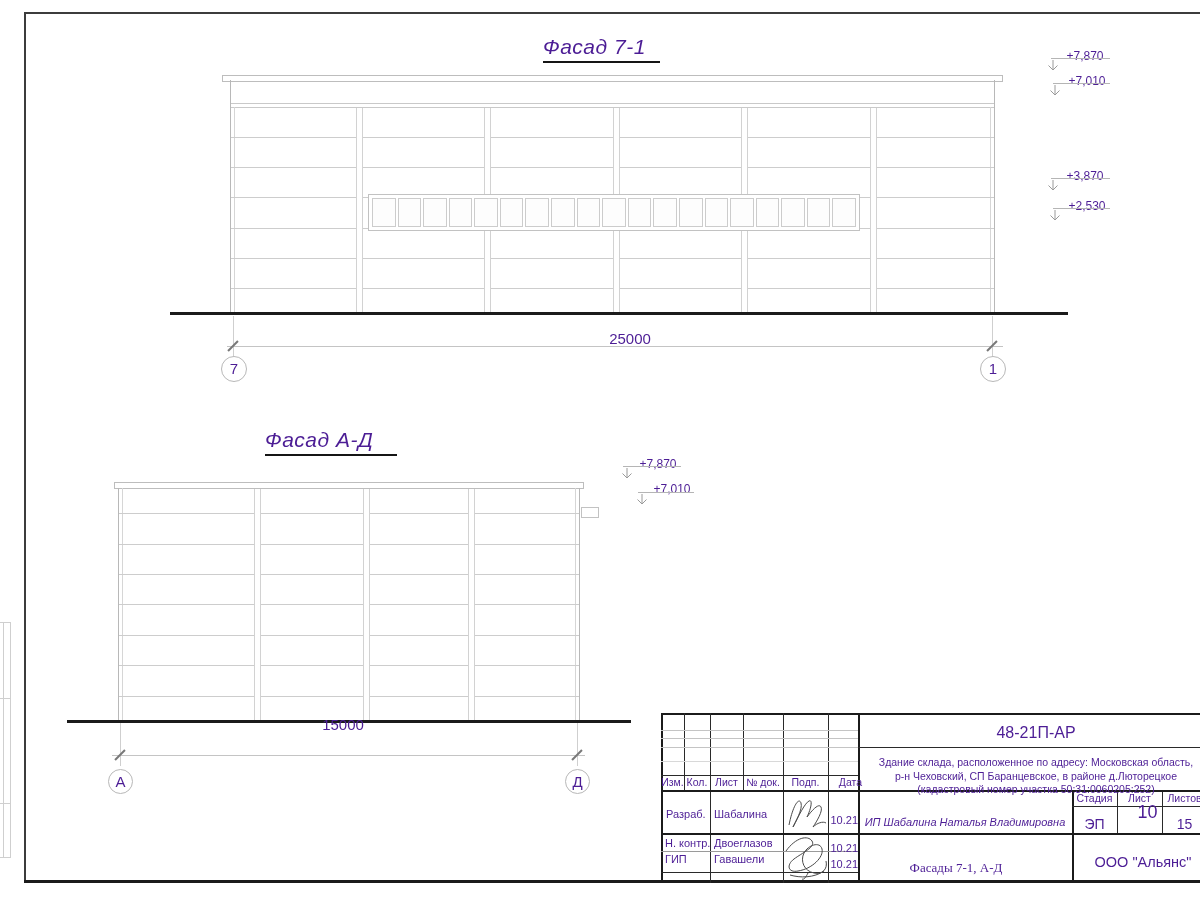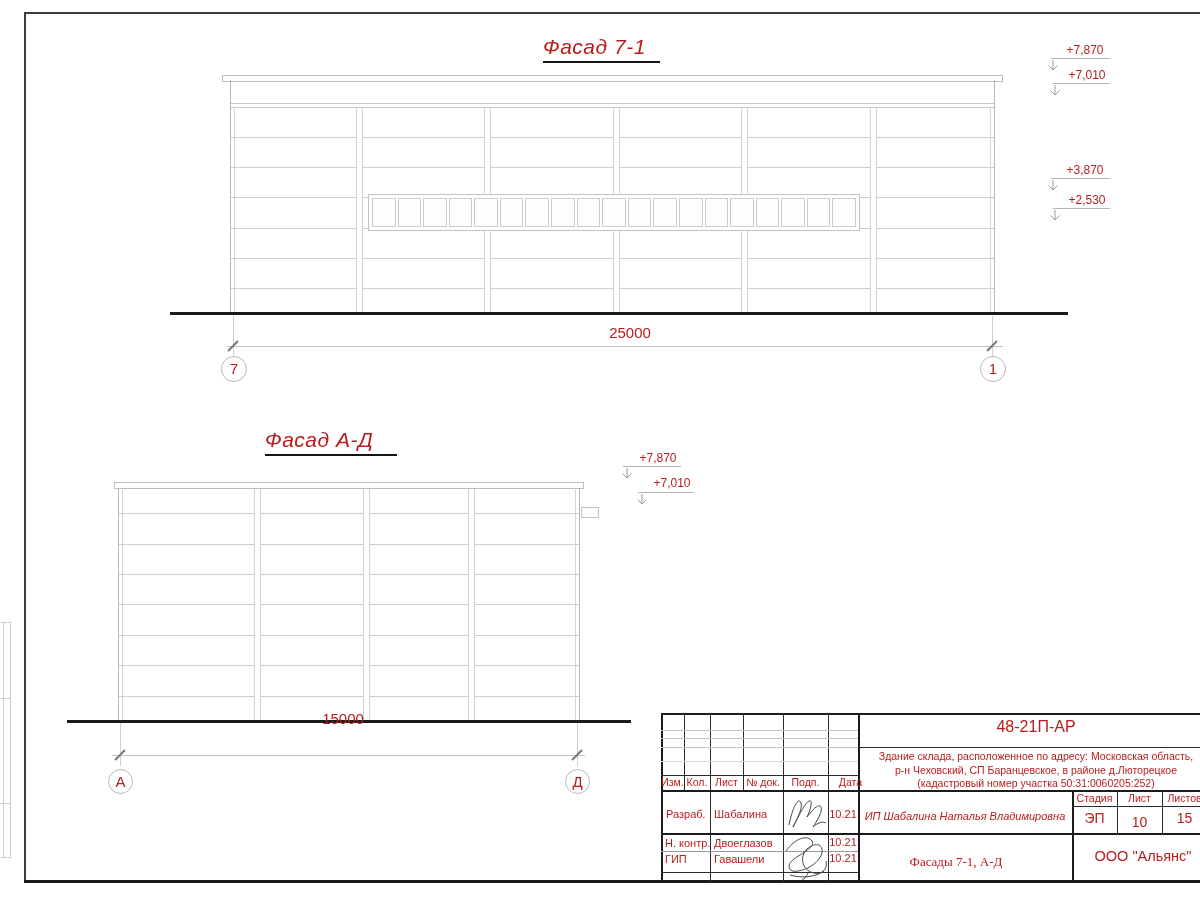--- a/index.html
+++ b/index.html
@@ -1,32 +1,32 @@
 <!DOCTYPE html>
 <html><head>
 <meta charset="utf-8">
 <style>
   html,body{margin:0;padding:0;background:#fff;}
   .page{position:relative;width:1200px;height:900px;background:#ffffff;overflow:hidden;
-        font-family:"Liberation Sans", sans-serif;color:#b91c1c;}
+        font-family:"Liberation Sans", sans-serif;color:#4c1d95;}
   .abs{position:absolute;}
   .txt{white-space:nowrap;}
-  .ctr{text-align:center;}
+  .ctr{text-align:center;margin-top:6px;}
   .ital{font-style:italic;}
   .facade-title{font-size:21px;font-style:italic;border-bottom:2px solid #151515;padding-bottom:2px;letter-spacing:.5px;}
   .dim-text{font-size:15px;}
   .axis-circle{border:1px solid #b8b8b8;border-radius:50%;text-align:center;font-size:15px;background:#fff;}
   .elev-text{font-size:12px;}
   .elev-line{border-top:1px solid #b5b5b5;}
   .hl{border-top:1px solid #cdcdcd;}
   .col5{width:5px;background:#fff;border-left:1px solid #d2d2d2;border-right:1px solid #d2d2d2;}
   .tick{width:14px;height:2px;background:#787878;transform:rotate(-45deg);}
   .pane{flex:1;border:1px solid #ccc;background:#fdfdfd;}
   .strip{background:#fff;border:1px solid #c2c2c2;display:flex;gap:2px;padding:3px;box-sizing:border-box;}
-  .stamp-txt{font-size:11px;line-height:13px;}
+  .stamp-txt{font-size:11px;line-height:13px;text-align:right;}
   .stamp-hdr{font-size:10.5px;line-height:13px;text-align:center;}
 </style>
 </head>
 <body>
 
 <div class="page">
 
   <div class="abs" style="left:24px;top:12px;width:1176px;border-top:2px solid #3c3c3c;"></div>
   <div class="abs" style="left:24px;top:12px;height:871px;border-left:2px solid #3c3c3c;"></div>
   <div class="abs" style="left:24px;top:880px;width:1176px;border-top:3px solid #1b1b1b;"></div>
@@ -224,20 +224,20 @@
     <svg class="abs" style="left:117px;top:118px;" width="55" height="50" viewBox="0 0 55 50">
       <path d="M8 20 C18 6 30 4 34 10 C38 16 24 22 16 28 C8 34 10 42 20 40 C34 38 46 26 44 18 C42 10 30 14 26 22 C22 30 26 40 36 42 C44 44 50 38 48 30 M12 44 C22 47 36 47 46 40 M30 42 C28 46 26 49 24 48" fill="none" stroke="#4a4a4a" stroke-width="1"></path>
     </svg>
 
     <div class="abs txt ital ctr" style="left:197px;top:97px;width:214px;font-size:11px;">ИП Шабалина Наталья Владимировна</div>
 
     <div class="abs stamp-hdr" style="left:411px;top:79px;width:45px;">Стадия</div>
     <div class="abs stamp-hdr" style="left:456px;top:79px;width:45px;">Лист</div>
     <div class="abs stamp-hdr" style="left:501px;top:79px;width:45px;">Листов</div>
     <div class="abs txt ctr" style="left:411px;top:97px;width:45px;font-size:14px;">ЭП</div>
-    <div class="abs txt ctr" style="left:456px;top:101px;width:45px;font-size:14px;">10</div>
+    <div class="abs txt ctr" style="left:456px;top:83px;width:45px;font-size:18px;padding-left:8px;">10</div>
     <div class="abs txt ctr" style="left:501px;top:97px;width:45px;font-size:14px;">15</div>
 
     <div class="abs txt ctr" style="left:197px;top:141px;width:196px;font-size:13px;font-family:Liberation Serif, serif;">Фасады 7-1, А-Д</div>
     <div class="abs txt ctr" style="left:411px;top:135px;width:142px;font-size:14.5px;">ООО "Альянс"</div>
   </div>
 
 </div>
 
 </body></html>

